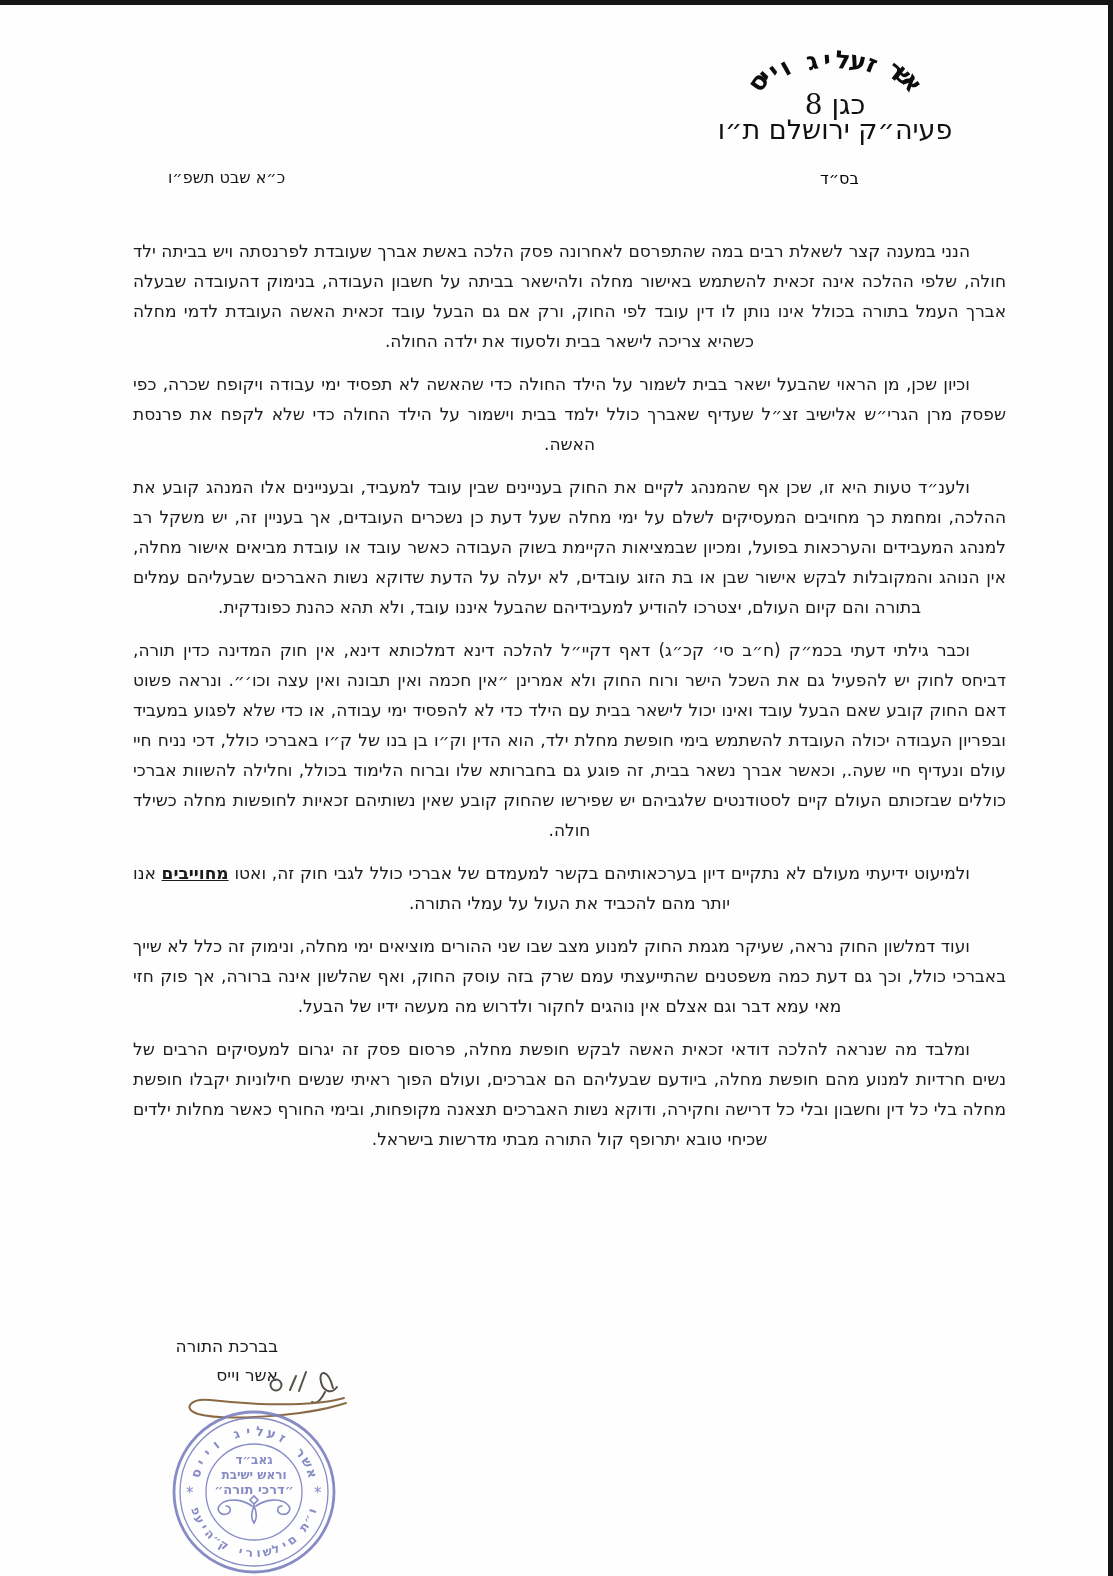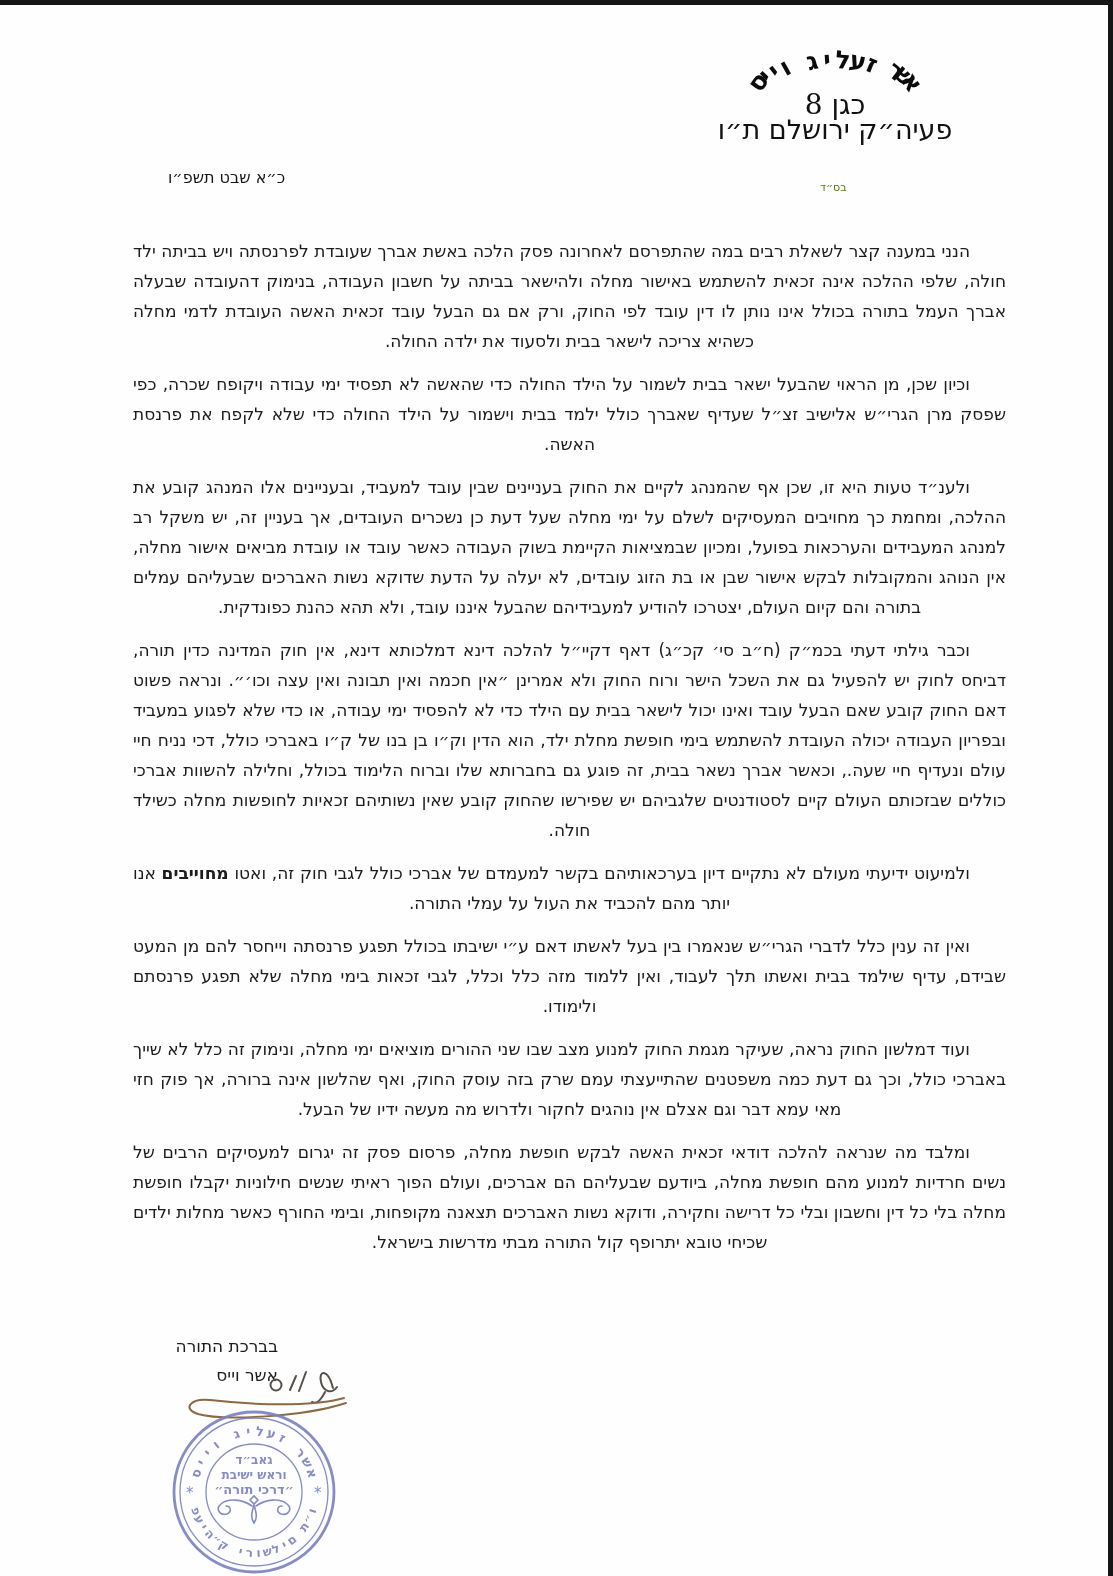--- a/index.html
+++ b/index.html
@@ -17,32 +17,32 @@
     font-family:"DejaVu Serif","DejaVu Sans",serif;
   }
   .lh-line{
     position:absolute;left:835px;transform:translateX(-50%);
     direction:rtl;white-space:nowrap;color:#111;
     font-family:"DejaVu Serif","DejaVu Sans",serif;
   }
   .lh-address{top:88px;font-size:28px;}
   .lh-city{top:114px;font-size:27px;}
 
-  .bsd{position:absolute;left:820px;top:181px;font-size:11px;direction:rtl;color:#4d7c0f;}
+  .bsd{position:absolute;left:820px;top:169px;font-size:16px;direction:rtl;color:#000000;}
   .date{position:absolute;left:168px;top:168px;font-size:16px;direction:rtl;color:#161616;}
 
   
   .letter-body{
     position:absolute;top:224px;left:133px;width:873px;direction:rtl;
     font-size:17px;line-height:30px;color:#1c1c1c;
   }
   .letter-body p{
     margin:12px 0 13px 0;text-align:justify;text-align-last:center;text-indent:36px;
   }
-  .letter-body .bold{font-weight:bold;}
+  .letter-body .bold{font-weight:bold;text-decoration:underline;}
 
   .closing{
     position:absolute;left:158px;top:1332px;width:120px;direction:rtl;text-align:right;
     font-size:17px;line-height:29px;color:#1c1c1c;
   }
 
   .signature-svg{position:absolute;left:178px;top:1358px;}
   .stamp-svg{position:absolute;left:168px;top:1408px;opacity:0.92;}
   .stamp-svg text{font-family:"DejaVu Sans",sans-serif;}
 </style>
@@ -75,21 +75,20 @@
 
   <div class="bsd">בס״ד</div>
   <div class="date">כ״א שבט תשפ״ו</div>
 
   <div class="letter-body">
       <p><span>הנני במענה קצר לשאלת רבים במה שהתפרסם לאחרונה פסק הלכה באשת אברך שעובדת לפרנסתה ויש בביתה ילד חולה, שלפי ההלכה אינה זכאית להשתמש באישור מחלה ולהישאר בביתה על חשבון העבודה, בנימוק דהעובדה שבעלה אברך העמל בתורה בכולל אינו נותן לו דין עובד לפי החוק, ורק אם גם הבעל עובד זכאית האשה העובדת לדמי מחלה כשהיא צריכה לישאר בבית ולסעוד את ילדה החולה.</span></p>
       <p><span>וכיון שכן, מן הראוי שהבעל ישאר בבית לשמור על הילד החולה כדי שהאשה לא תפסיד ימי עבודה ויקופח שכרה, כפי שפסק מרן הגרי״ש אלישיב זצ״ל שעדיף שאברך כולל ילמד בבית וישמור על הילד החולה כדי שלא לקפח את פרנסת האשה.</span></p>
       <p><span>ולענ״ד טעות היא זו, שכן אף שהמנהג לקיים את החוק בעניינים שבין עובד למעביד, ובעניינים אלו המנהג קובע את ההלכה, ומחמת כך מחויבים המעסיקים לשלם על ימי מחלה שעל דעת כן נשכרים העובדים, אך בעניין זה, יש משקל רב למנהג המעבידים והערכאות בפועל, ומכיון שבמציאות הקיימת בשוק העבודה כאשר עובד או עובדת מביאים אישור מחלה, אין הנוהג והמקובלות לבקש אישור שבן או בת הזוג עובדים, לא יעלה על הדעת שדוקא נשות האברכים שבעליהם עמלים בתורה והם קיום העולם, יצטרכו להודיע למעבידיהם שהבעל איננו עובד, ולא תהא כהנת כפונדקית.</span></p>
       <p><span>וכבר גילתי דעתי בכמ״ק (ח״ב סי׳ קכ״ג) דאף דקיי״ל להלכה דינא דמלכותא דינא, אין חוק המדינה כדין תורה, דביחס לחוק יש להפעיל גם את השכל הישר ורוח החוק ולא אמרינן ״אין חכמה ואין תבונה ואין עצה וכו׳״. ונראה פשוט דאם החוק קובע שאם הבעל עובד ואינו יכול לישאר בבית עם הילד כדי לא להפסיד ימי עבודה, או כדי שלא לפגוע במעביד ובפריון העבודה יכולה העובדת להשתמש בימי חופשת מחלת ילד, הוא הדין וק״ו בן בנו של ק״ו באברכי כולל, דכי נניח חיי עולם ונעדיף חיי שעה., וכאשר אברך נשאר בבית, זה פוגע גם בחברותא שלו וברוח הלימוד בכולל, וחלילה להשוות אברכי כוללים שבזכותם העולם קיים לסטודנטים שלגביהם יש שפירשו שהחוק קובע שאין נשותיהם זכאיות לחופשות מחלה כשילד חולה.</span></p>
       <p><span>ולמיעוט ידיעתי מעולם לא נתקיים דיון בערכאותיהם בקשר למעמדם של אברכי כולל לגבי חוק זה, ואטו </span><span class="bold">מחוייבים</span><span> אנו יותר מהם להכביד את העול על עמלי התורה.</span></p>
-      <p><span>ואין זה ענין כלל לדברי הגרי״ש שנאמרו בין בעל לאשתו דאם ע״י ישיבתו בכולל תפגע פרנסתה וייחסר להם מן המעט שבידם, עדיף שילמד בבית ואשתו תלך לעבוד, ואין ללמוד מזה כלל וכלל, לגבי זכאות בימי מחלה שלא תפגע פרנסתם ולימודו.</span></p>
       <p><span>ועוד דמלשון החוק נראה, שעיקר מגמת החוק למנוע מצב שבו שני ההורים מוציאים ימי מחלה, ונימוק זה כלל לא שייך באברכי כולל, וכך גם דעת כמה משפטנים שהתייעצתי עמם שרק בזה עוסק החוק, ואף שהלשון אינה ברורה, אך פוק חזי מאי עמא דבר וגם אצלם אין נוהגים לחקור ולדרוש מה מעשה ידיו של הבעל.</span></p>
       <p><span>ומלבד מה שנראה להלכה דודאי זכאית האשה לבקש חופשת מחלה, פרסום פסק זה יגרום למעסיקים הרבים של נשים חרדיות למנוע מהם חופשת מחלה, ביודעם שבעליהם הם אברכים, ועולם הפוך ראיתי שנשים חילוניות יקבלו חופשת מחלה בלי כל דין וחשבון ובלי כל דרישה וחקירה, ודוקא נשות האברכים תצאנה מקופחות, ובימי החורף כאשר מחלות ילדים שכיחי טובא יתרופף קול התורה מבתי מדרשות בישראל.</span></p>
     </div>
 
   <div class="closing">
     <div>בברכת התורה</div>
     <div>אשר וייס</div>
   </div>
 
   <svg class="signature-svg" width="175" height="75" viewBox="0 0 175 75">

